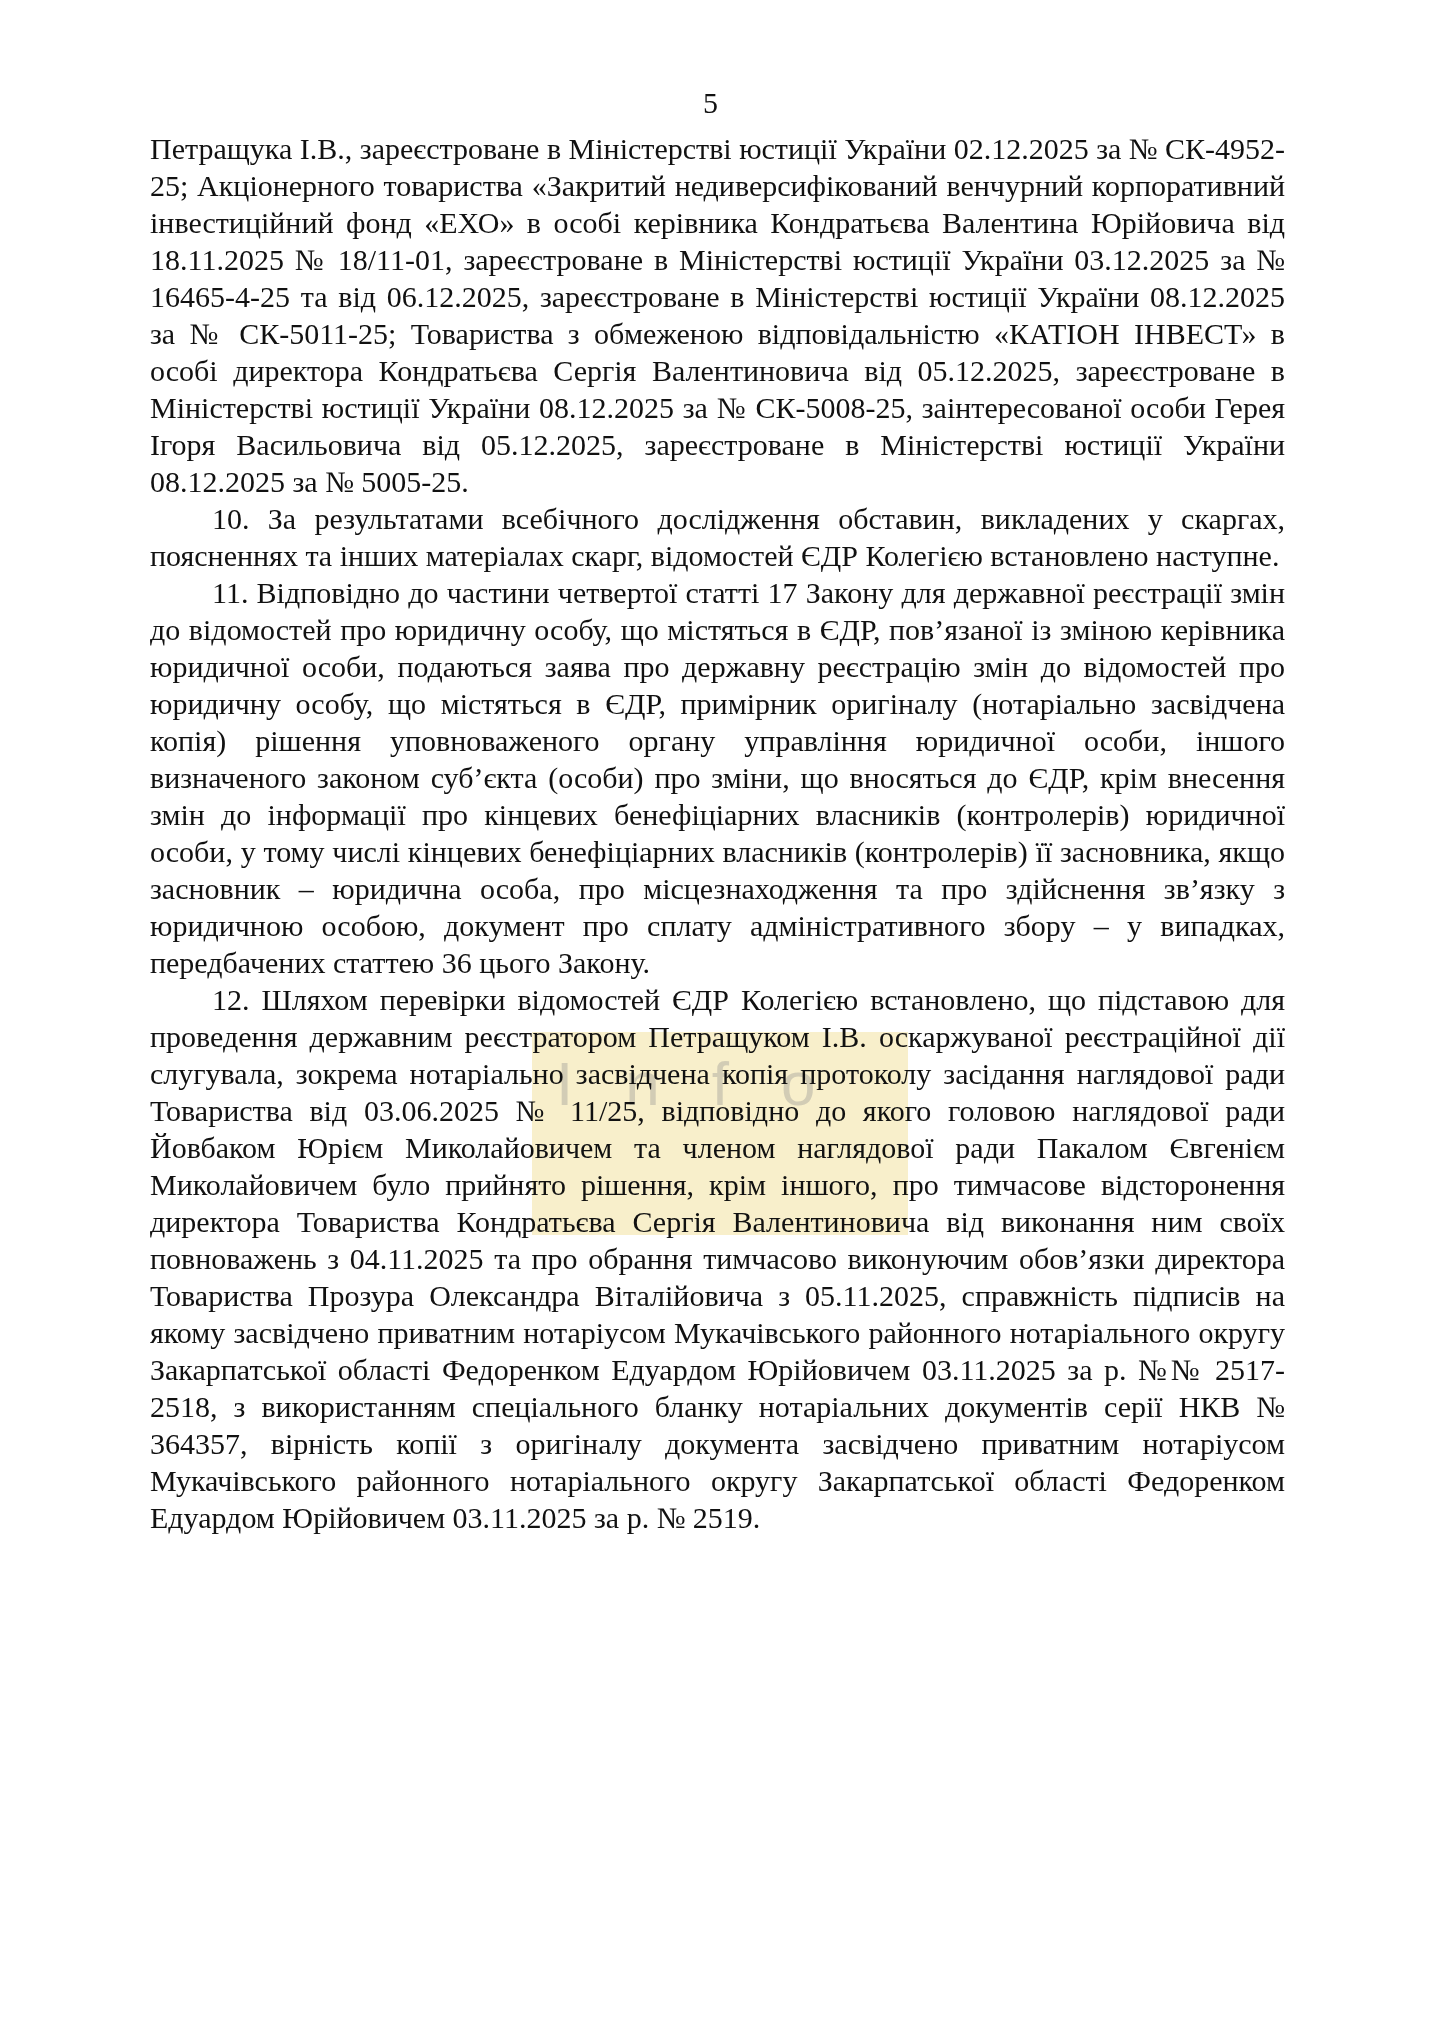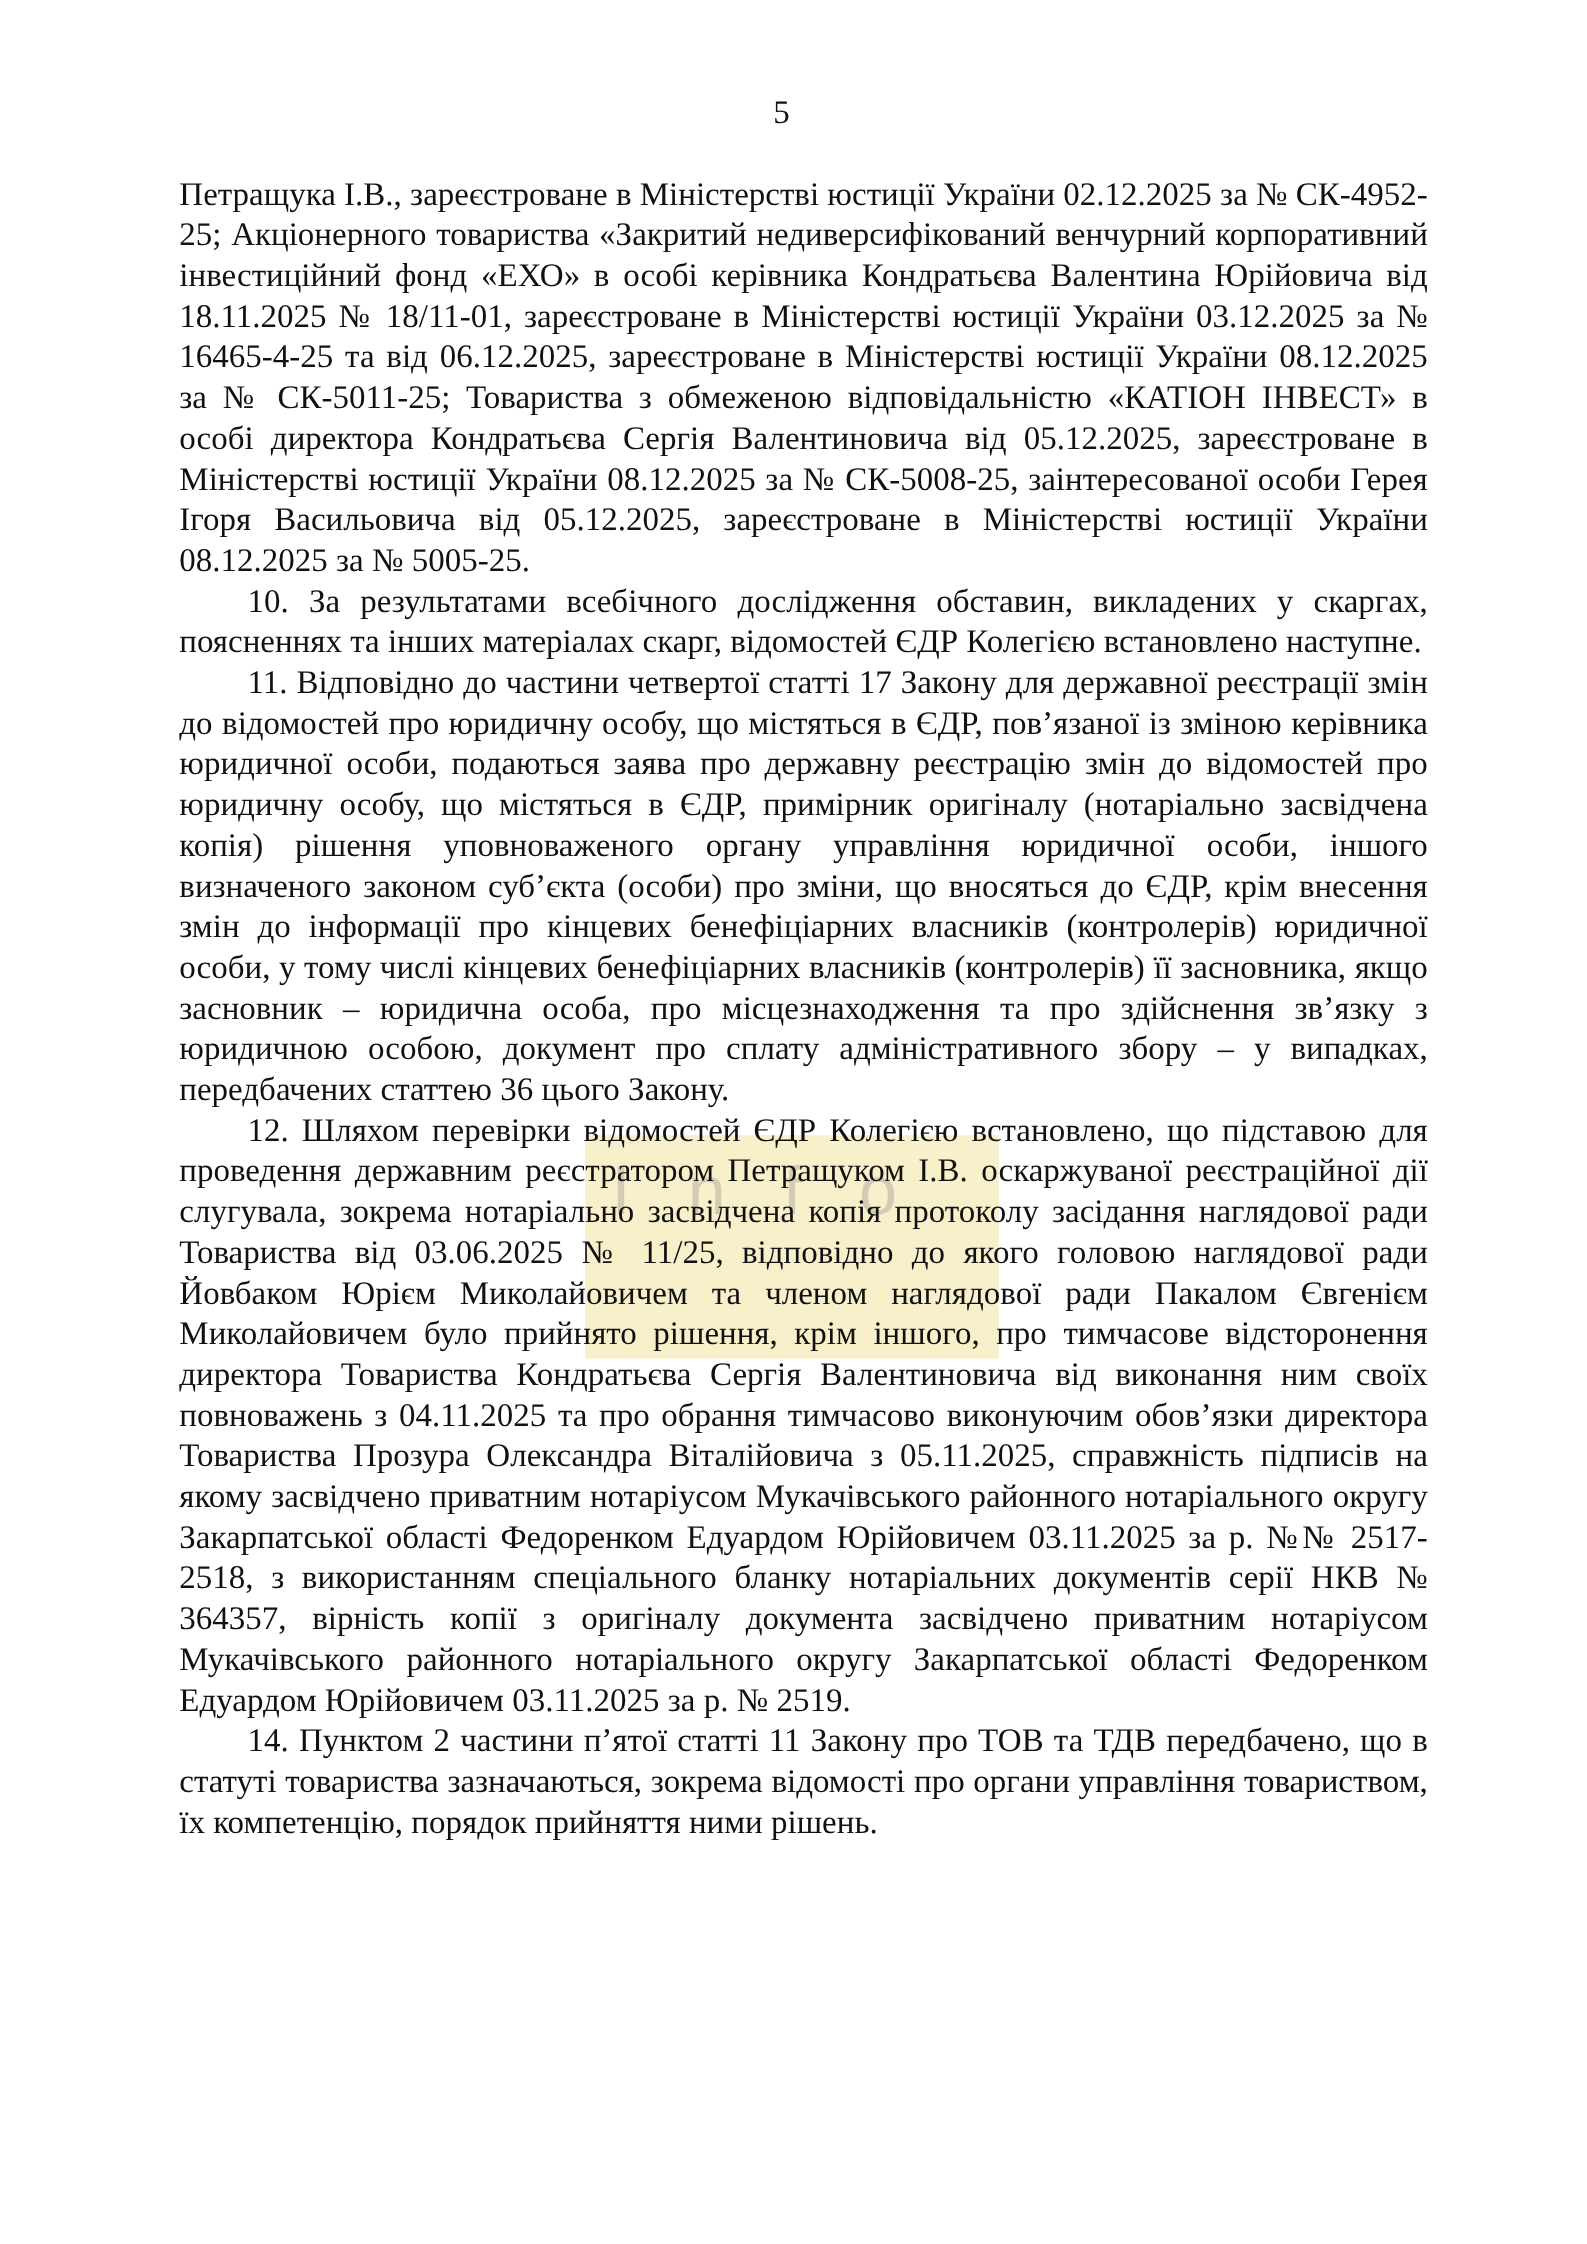--- a/index.html
+++ b/index.html
@@ -47,27 +47,26 @@
     top:1048px;
     font-size:62px;
     letter-spacing:52px;
     color:rgba(140,140,140,0.35);
     font-family:"Liberation Sans","DejaVu Sans",sans-serif;
     white-space:nowrap;
   }
   .content{
     position:absolute;
     z-index:1;
-    left:163px;
+    left:150px;
     top:130px;
     width:1135px;
     font-size:30px;
     line-height:37px;
     text-align:justify;
-    margin-top:28px;
   }
   .content p{margin:0;padding:0;}
   .content p.indent{text-indent:62px;}
 </style>
 </head>
 <body>
 
 <div class="page">
 
   <div class="wm-layer">
@@ -75,16 +74,15 @@
     <div class="wm-sub">Info</div>
   </div>
 
   <div class="pagenum">5</div>
 
   <div class="content">
     <p>Петращука І.В., зареєстроване в Міністерстві юстиції України 02.12.2025 за № СК-4952-25; Акціонерного товариства «Закритий недиверсифікований венчурний корпоративний інвестиційний фонд «ЕХО» в особі керівника Кондратьєва Валентина Юрійовича від 18.11.2025 № 18/11-01, зареєстроване в Міністерстві юстиції України 03.12.2025 за № 16465-4-25 та від 06.12.2025, зареєстроване в Міністерстві юстиції України 08.12.2025 за № СК-5011-25; Товариства з обмеженою відповідальністю «КАТІОН ІНВЕСТ» в особі директора Кондратьєва Сергія Валентиновича від 05.12.2025, зареєстроване в Міністерстві юстиції України 08.12.2025 за № СК-5008-25, заінтересованої особи Герея Ігоря Васильовича від 05.12.2025, зареєстроване в Міністерстві юстиції України 08.12.2025 за № 5005-25.</p>
     <p class="indent">10. За результатами всебічного дослідження обставин, викладених у скаргах, поясненнях та інших матеріалах скарг, відомостей ЄДР Колегією встановлено наступне.</p>
     <p class="indent">11. Відповідно до частини четвертої статті 17 Закону для державної реєстрації змін до відомостей про юридичну особу, що містяться в ЄДР, пов’язаної із зміною керівника юридичної особи, подаються заява про державну реєстрацію змін до відомостей про юридичну особу, що містяться в ЄДР, примірник оригіналу (нотаріально засвідчена копія) рішення уповноваженого органу управління юридичної особи, іншого визначеного законом суб’єкта (особи) про зміни, що вносяться до ЄДР, крім внесення змін до інформації про кінцевих бенефіціарних власників (контролерів) юридичної особи, у тому числі кінцевих бенефіціарних власників (контролерів) її засновника, якщо засновник – юридична особа, про місцезнаходження та про здійснення зв’язку з юридичною особою, документ про сплату адміністративного збору – у випадках, передбачених статтею 36 цього Закону.</p>
     <p class="indent">12. Шляхом перевірки відомостей ЄДР Колегією встановлено, що підставою для проведення державним реєстратором Петращуком І.В. оскаржуваної реєстраційної дії слугувала, зокрема нотаріально засвідчена копія протоколу засідання наглядової ради Товариства від 03.06.2025 № 11/25, відповідно до якого головою наглядової ради Йовбаком Юрієм Миколайовичем та членом наглядової ради Пакалом Євгенієм Миколайовичем було прийнято рішення, крім іншого, про тимчасове відсторонення директора Товариства Кондратьєва Сергія Валентиновича від виконання ним своїх повноважень з 04.11.2025 та про обрання тимчасово виконуючим обов’язки директора Товариства Прозура Олександра Віталійовича з 05.11.2025, справжність підписів на якому засвідчено приватним нотаріусом Мукачівського районного нотаріального округу Закарпатської області Федоренком Едуардом Юрійовичем 03.11.2025 за р. №№ 2517-2518, з використанням спеціального бланку нотаріальних документів серії НКВ № 364357, вірність копії з оригіналу документа засвідчено приватним нотаріусом Мукачівського районного нотаріального округу Закарпатської області Федоренком Едуардом Юрійовичем 03.11.2025 за р. № 2519.</p>
-    <p class="indent">14. Пунктом 2 частини п’ятої статті 11 Закону про ТОВ та ТДВ передбачено, що в статуті товариства зазначаються, зокрема відомості про органи управління товариством, їх компетенцію, порядок прийняття ними рішень.</p>
   </div>
 
 </div>
 
 </body></html>

